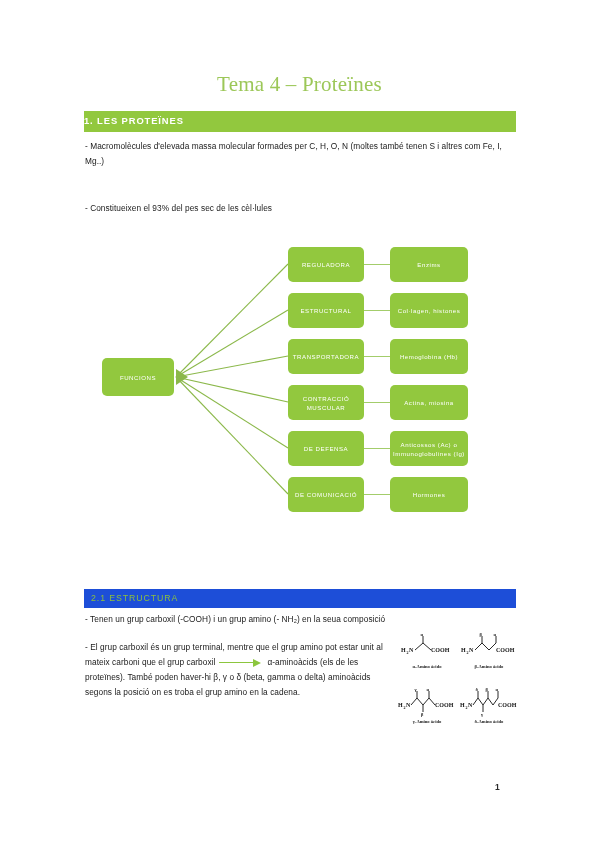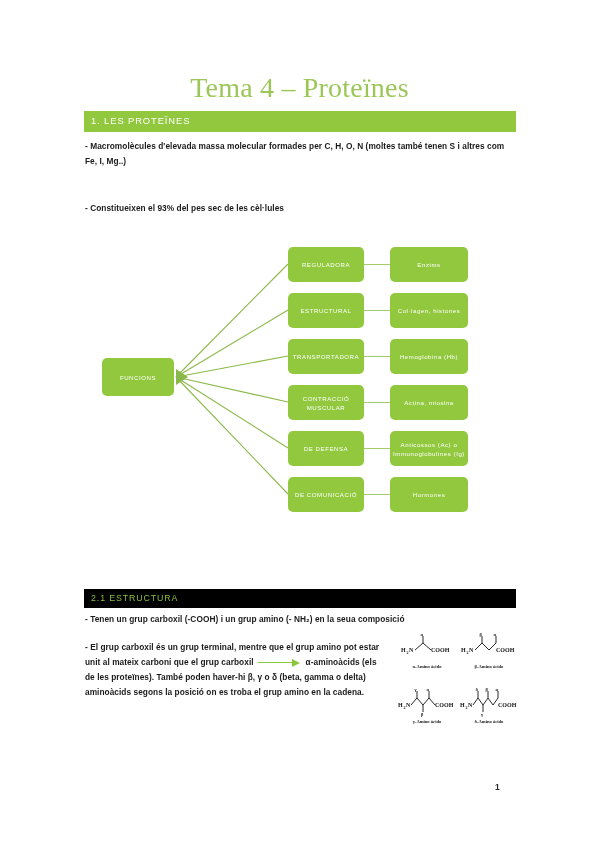--- a/index.html
+++ b/index.html
@@ -19,76 +19,76 @@
   }
 
   
   .doc-title {
     position: absolute;
     left: 0;
     top: 72px;
     width: 599px;
     text-align: center;
     font-family: "Liberation Serif", serif;
-    font-size: 28px;
+    font-size: 21px;
     color: #9cc758;
     letter-spacing: 0.2px;
   }
 
   
   .band-1 {
     position: absolute;
     left: 84px;
     top: 111px;
     width: 432px;
     height: 21px;
     background: #92c83e;
   }
   .band-1 .band-label,
   .band-2 .band-label {
     position: absolute;
-    left: 7px;
+    left: 0;
     top: 4px;
     font-size: 9.4px;
     color: #ffffff;
     letter-spacing: 0.9px;
-    font-weight: 400;
+    font-weight: 700;
   }
   .band-2 {
     position: absolute;
     left: 84px;
     top: 562px;
     width: 432px;
     height: 21px;
     background: #92c83e;
   }
   .band-sub {
     position: absolute;
     left: 84px;
     top: 589px;
     width: 432px;
     height: 19px;
-    background: #000000;
+    background: #1d4ed8;
   }
   .band-sub .band-label {
     position: absolute;
     left: 7px;
     top: 4px;
     font-size: 8.8px;
     color: #8cbf3f;
     letter-spacing: 0.9px;
   }
 
   
   .para {
     position: absolute;
     font-size: 8.3px;
     line-height: 15px;
     color: #1a1a1a;
-    font-weight: bold;
+    font-weight: normal;
     letter-spacing: 0.05px;
   }
   .p1 { left: 85px; top: 139px; width: 424px; }
   .p2 { left: 85px; top: 177px; width: 424px; }
   .p3 { left: 85px; top: 201px; width: 424px; }
   .p4 { left: 85px; top: 226px; width: 424px; }
   .p5 { left: 85px; top: 612px; width: 400px; }
   .p6 { left: 85px; top: 640px; width: 300px; }
 
   .arrow-inline {

